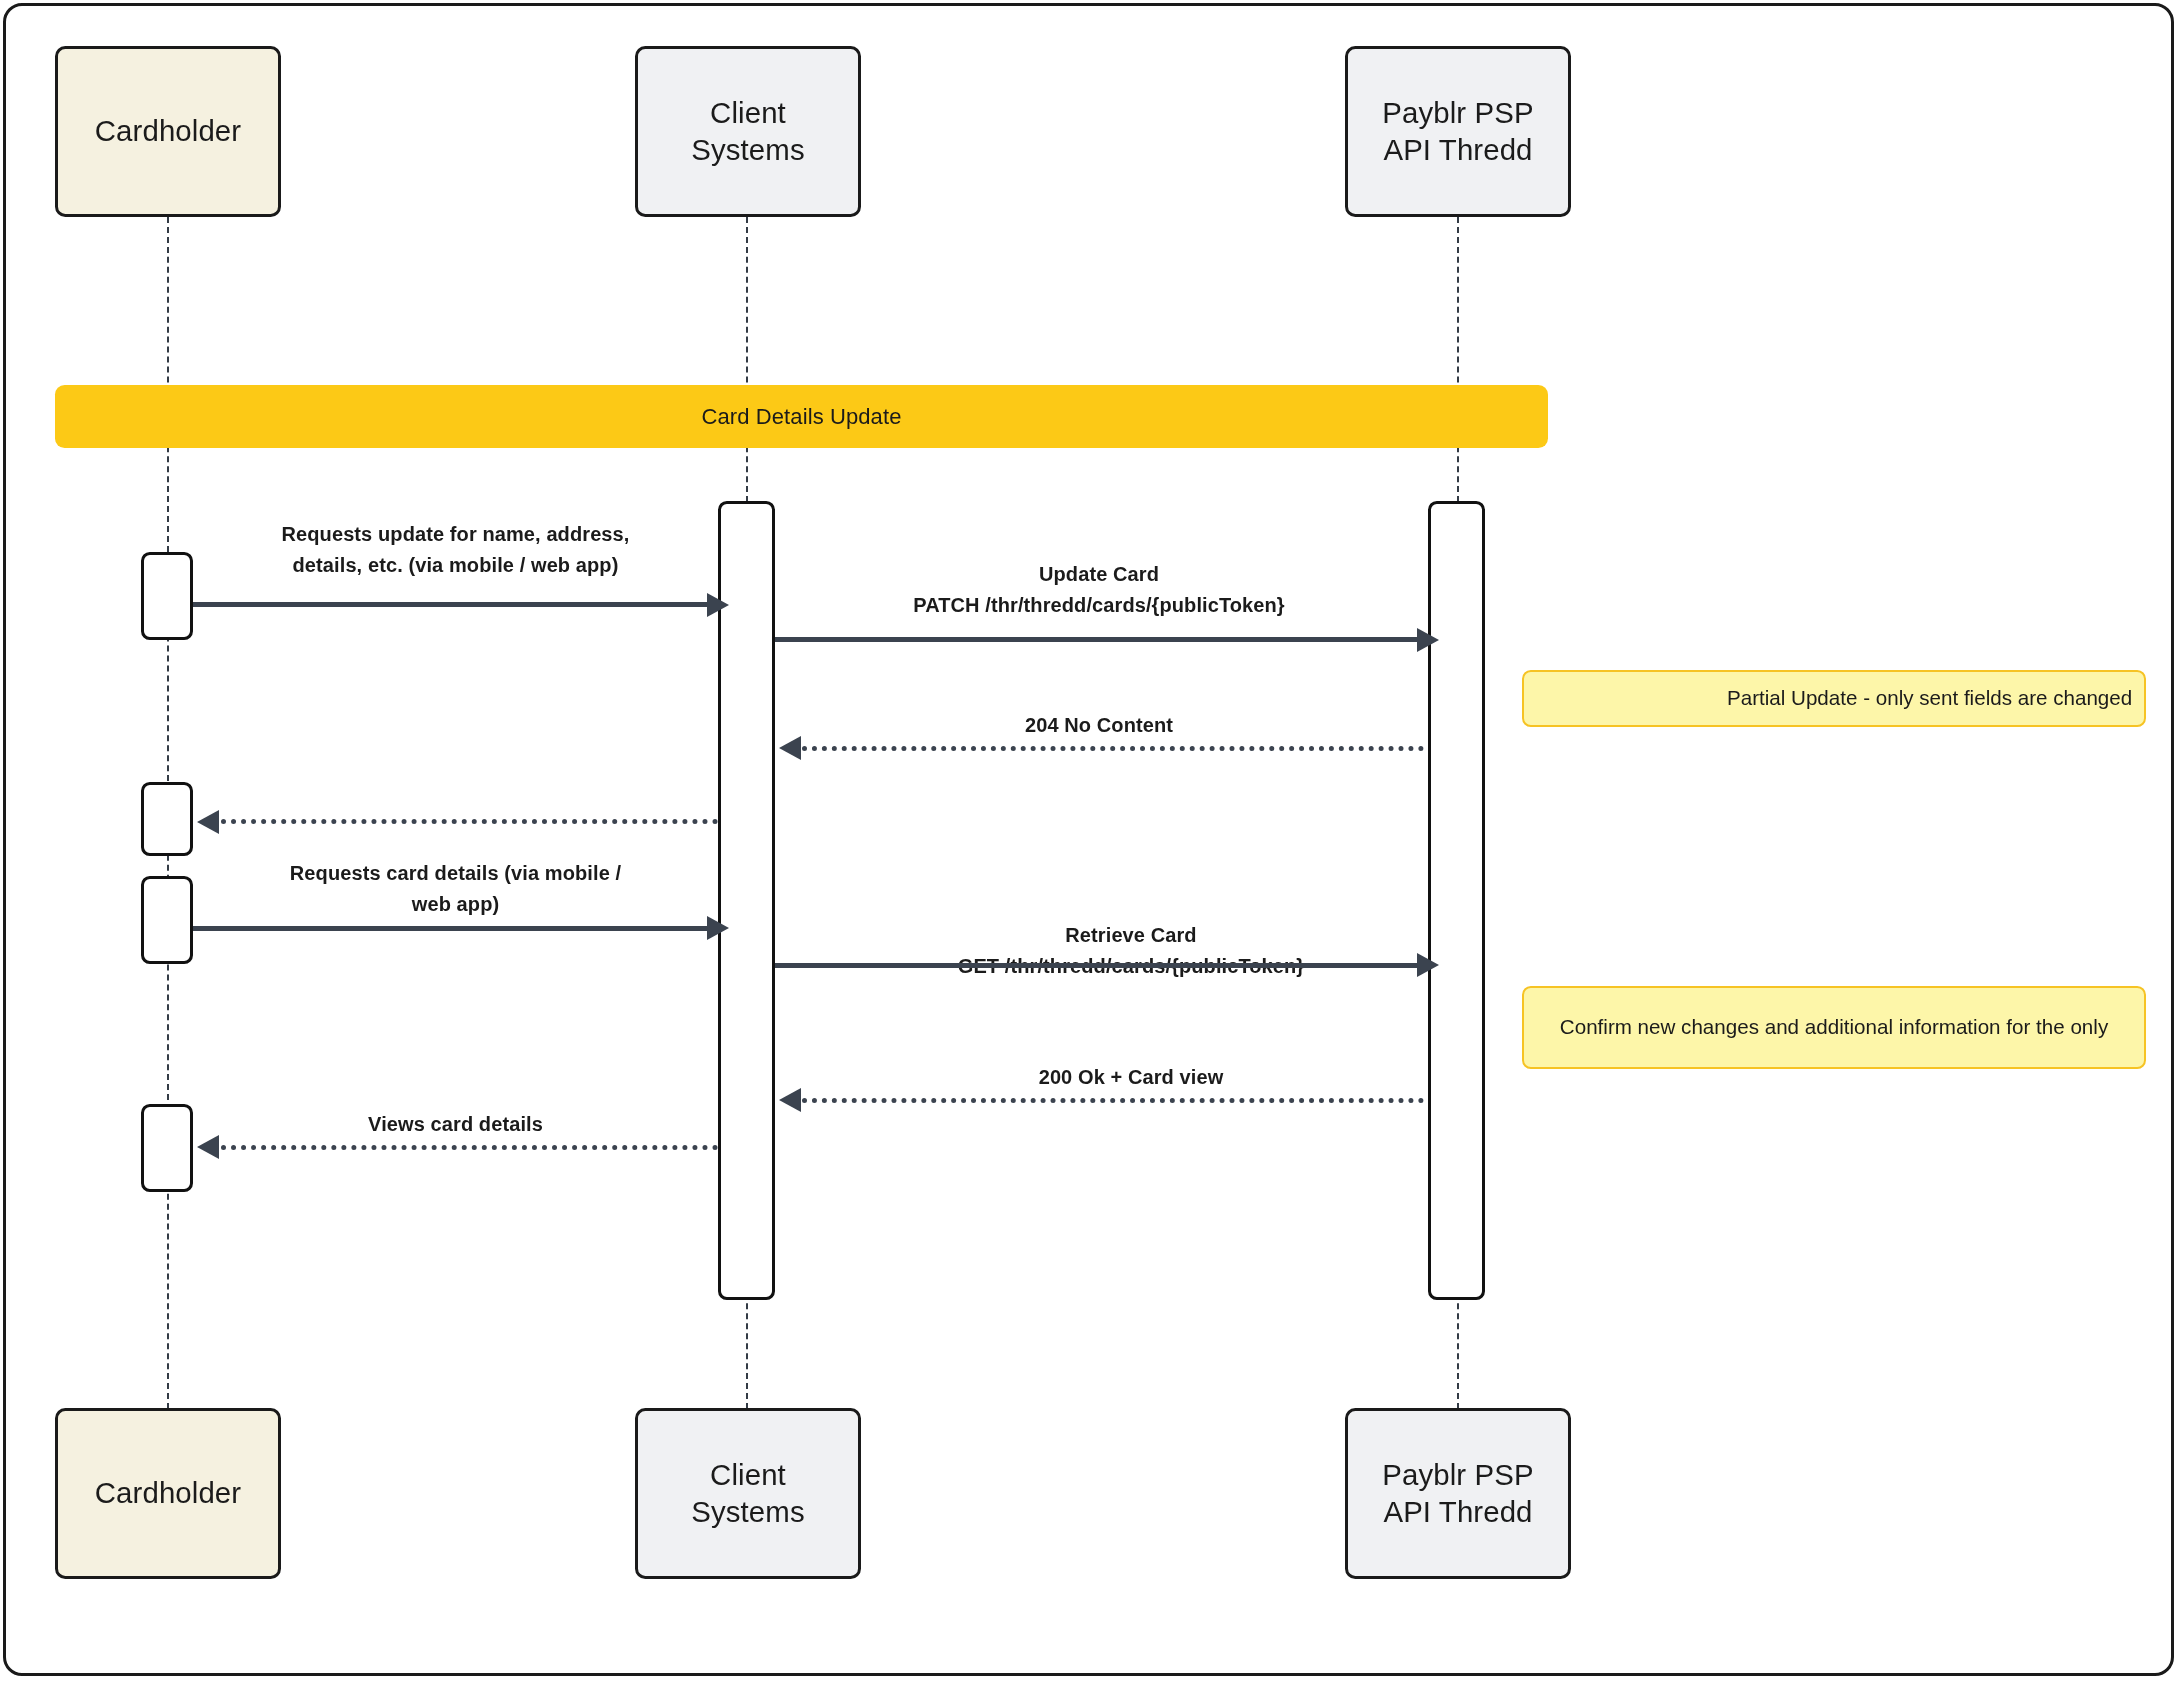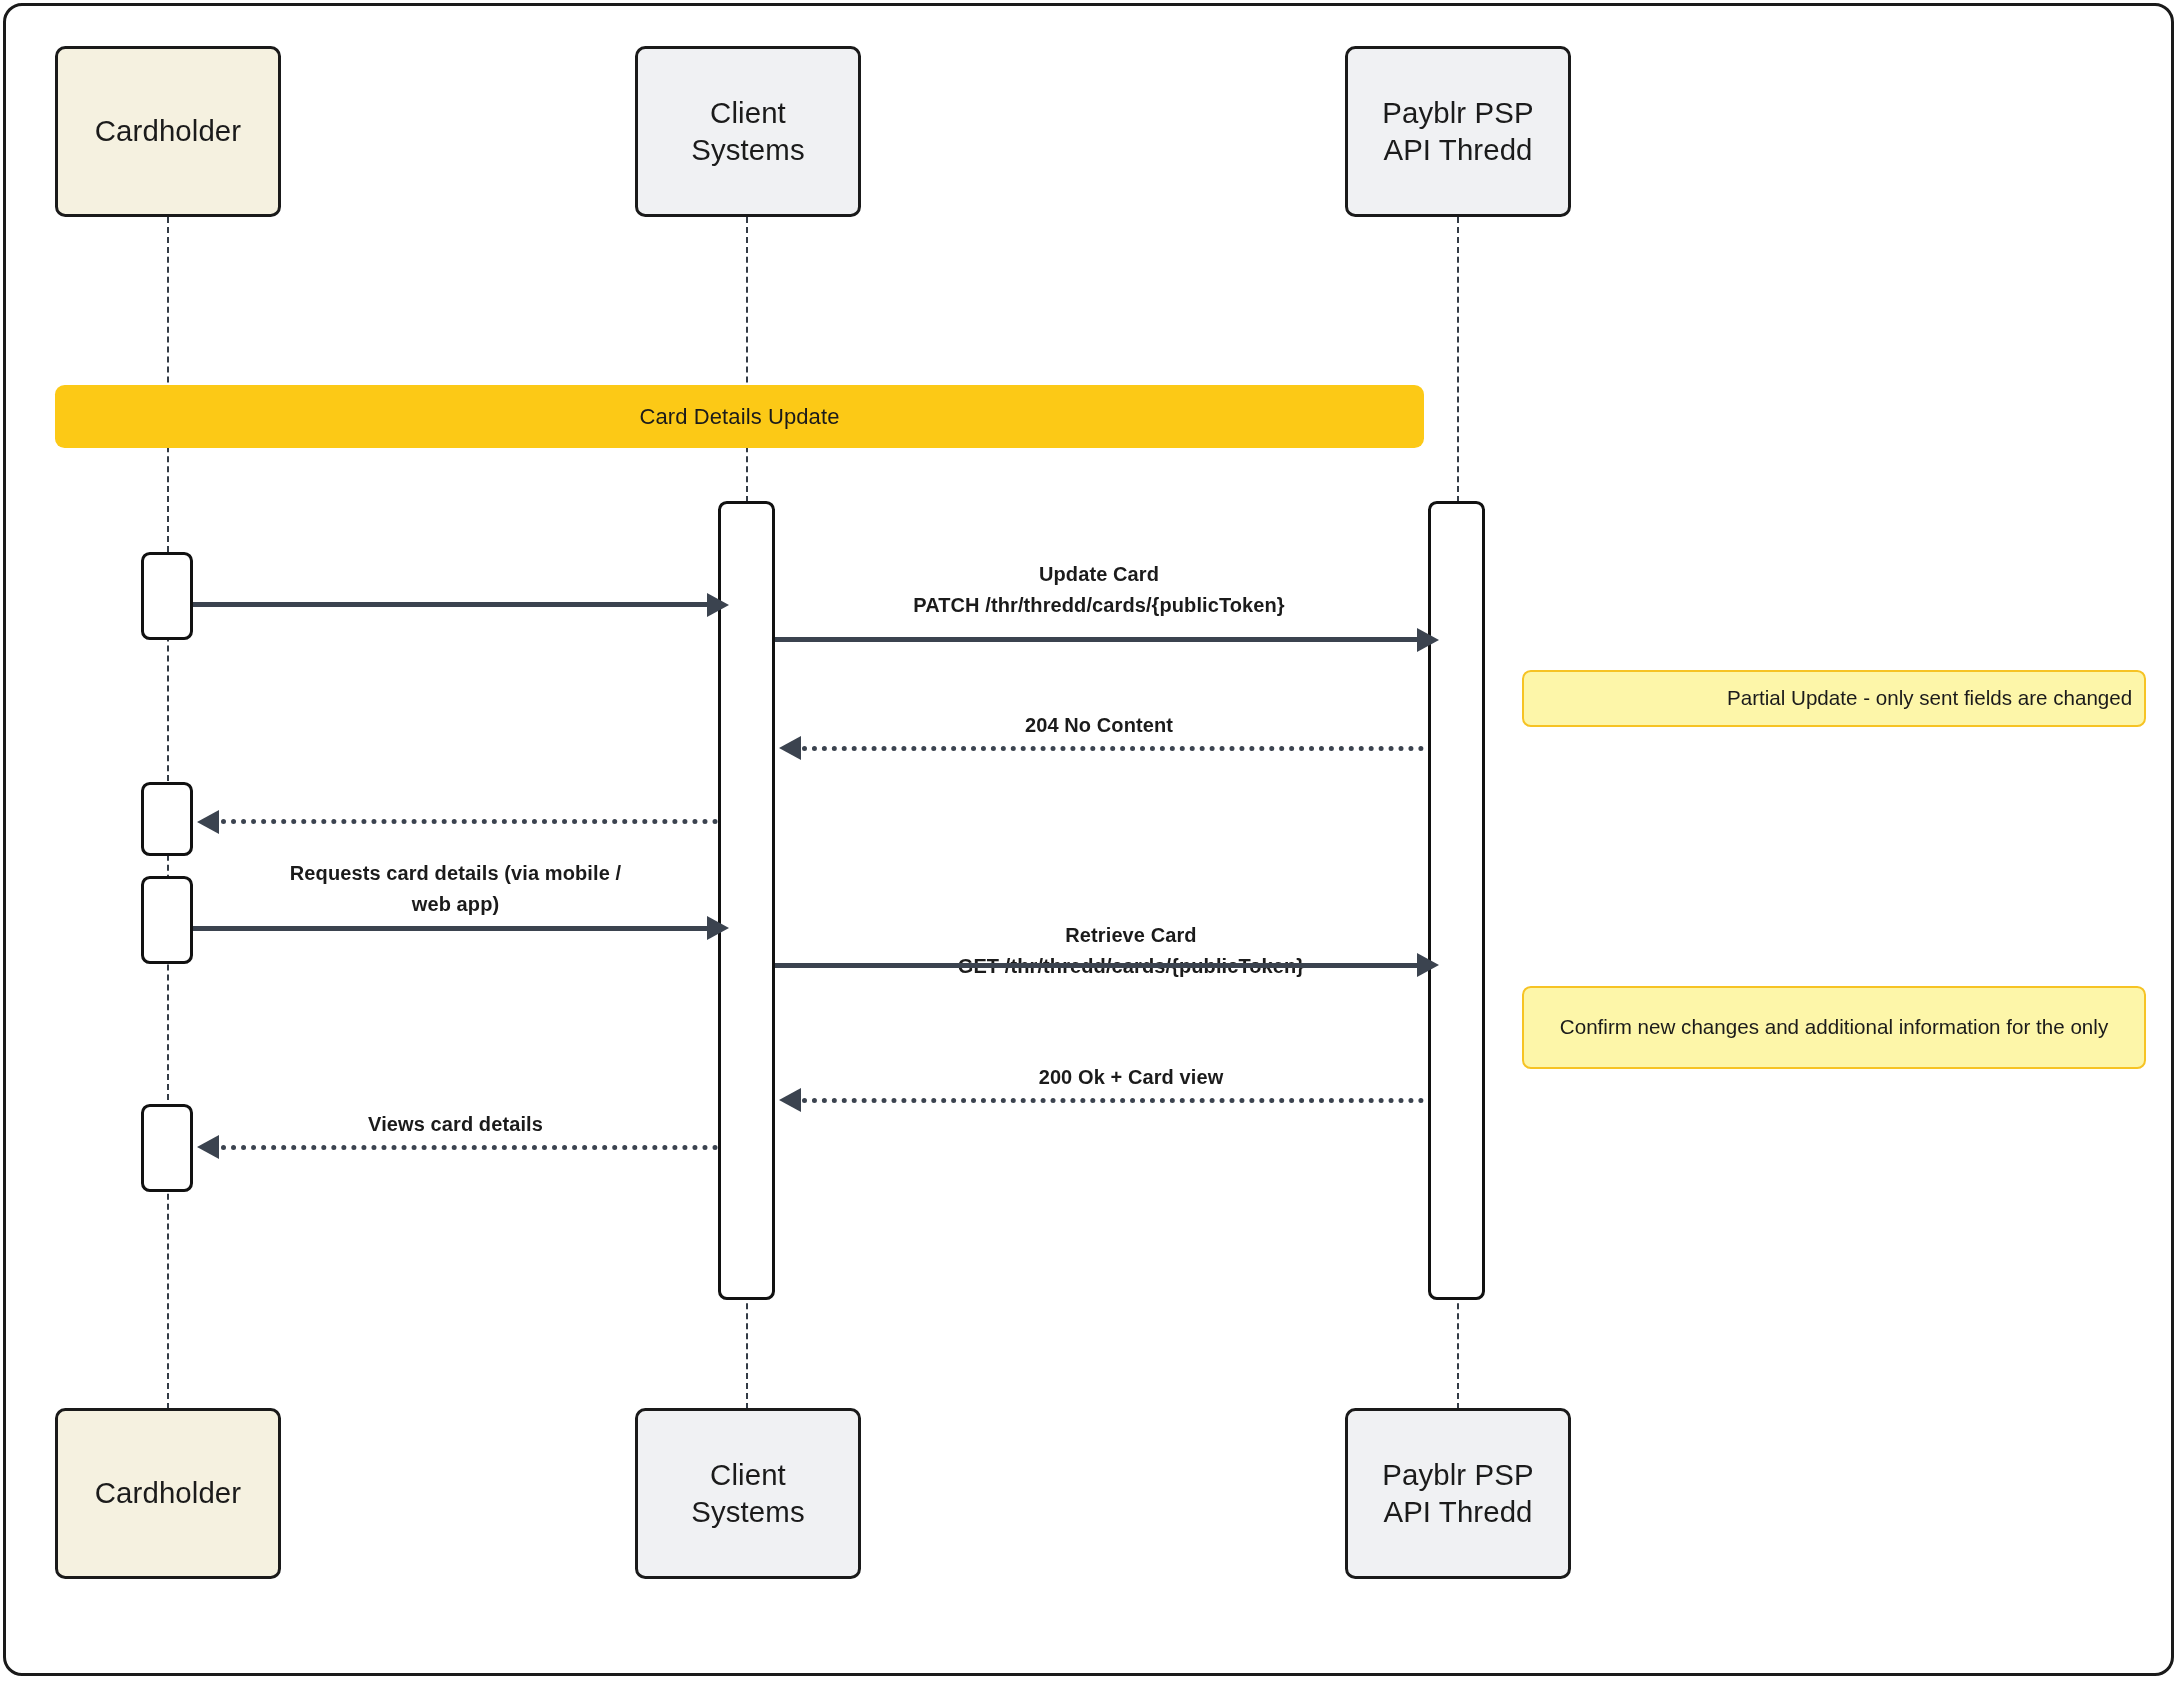--- a/index.html
+++ b/index.html
@@ -155,33 +155,37 @@
       <span>Payblr PSP</span><br>
       <span>API Thredd</span>
     </span>
   </div>
 
   <div class="lifeline" style="left:167px; top:217px; height:1192px;"></div>
   <div class="lifeline" style="left:746px; top:217px; height:1192px;"></div>
   <div class="lifeline" style="left:1457px; top:217px; height:1192px;"></div>
 
 
-  <div class="banner yellow" style="left:55px; top:385px; width:1369px; height:63px;">
+  <div class="banner yellow" style="left:55px; top:385px; width:1493px; height:63px;">
     <span>Card Details Update</span>
   </div>
 
   <div class="activation" style="left:141px; top:552px; width:52px; height:88px;"></div>
   <div class="activation" style="left:141px; top:782px; width:52px; height:74px;"></div>
   <div class="activation" style="left:141px; top:876px; width:52px; height:88px;"></div>
   <div class="activation" style="left:141px; top:1104px; width:52px; height:88px;"></div>
 
   <div class="activation" style="left:718px; top:501px; width:57px; height:799px;"></div>
 
   <div class="activation" style="left:1428px; top:501px; width:57px; height:799px;"></div>
 
+  <div class="msg-label" style="left:193px; top:519px; width:525px;">
+    <span>Requests update for name, address,</span><br>
+    <span>details, etc. (via mobile / web app)</span>
+  </div>
   <div class="msg-line" style="left:193px; top:602px; width:519px;"></div>
   <div class="arrow-head right" style="left:707px; top:593px;"></div>
 
   <div class="msg-label" style="left:775px; top:559px; width:648px;">
     <span>Update Card</span><br>
     <span>PATCH /thr/thredd/cards/{publicToken}</span>
   </div>
   <div class="msg-line" style="left:775px; top:637px; width:648px;"></div>
   <div class="arrow-head right" style="left:1417px; top:628px;"></div>
 

